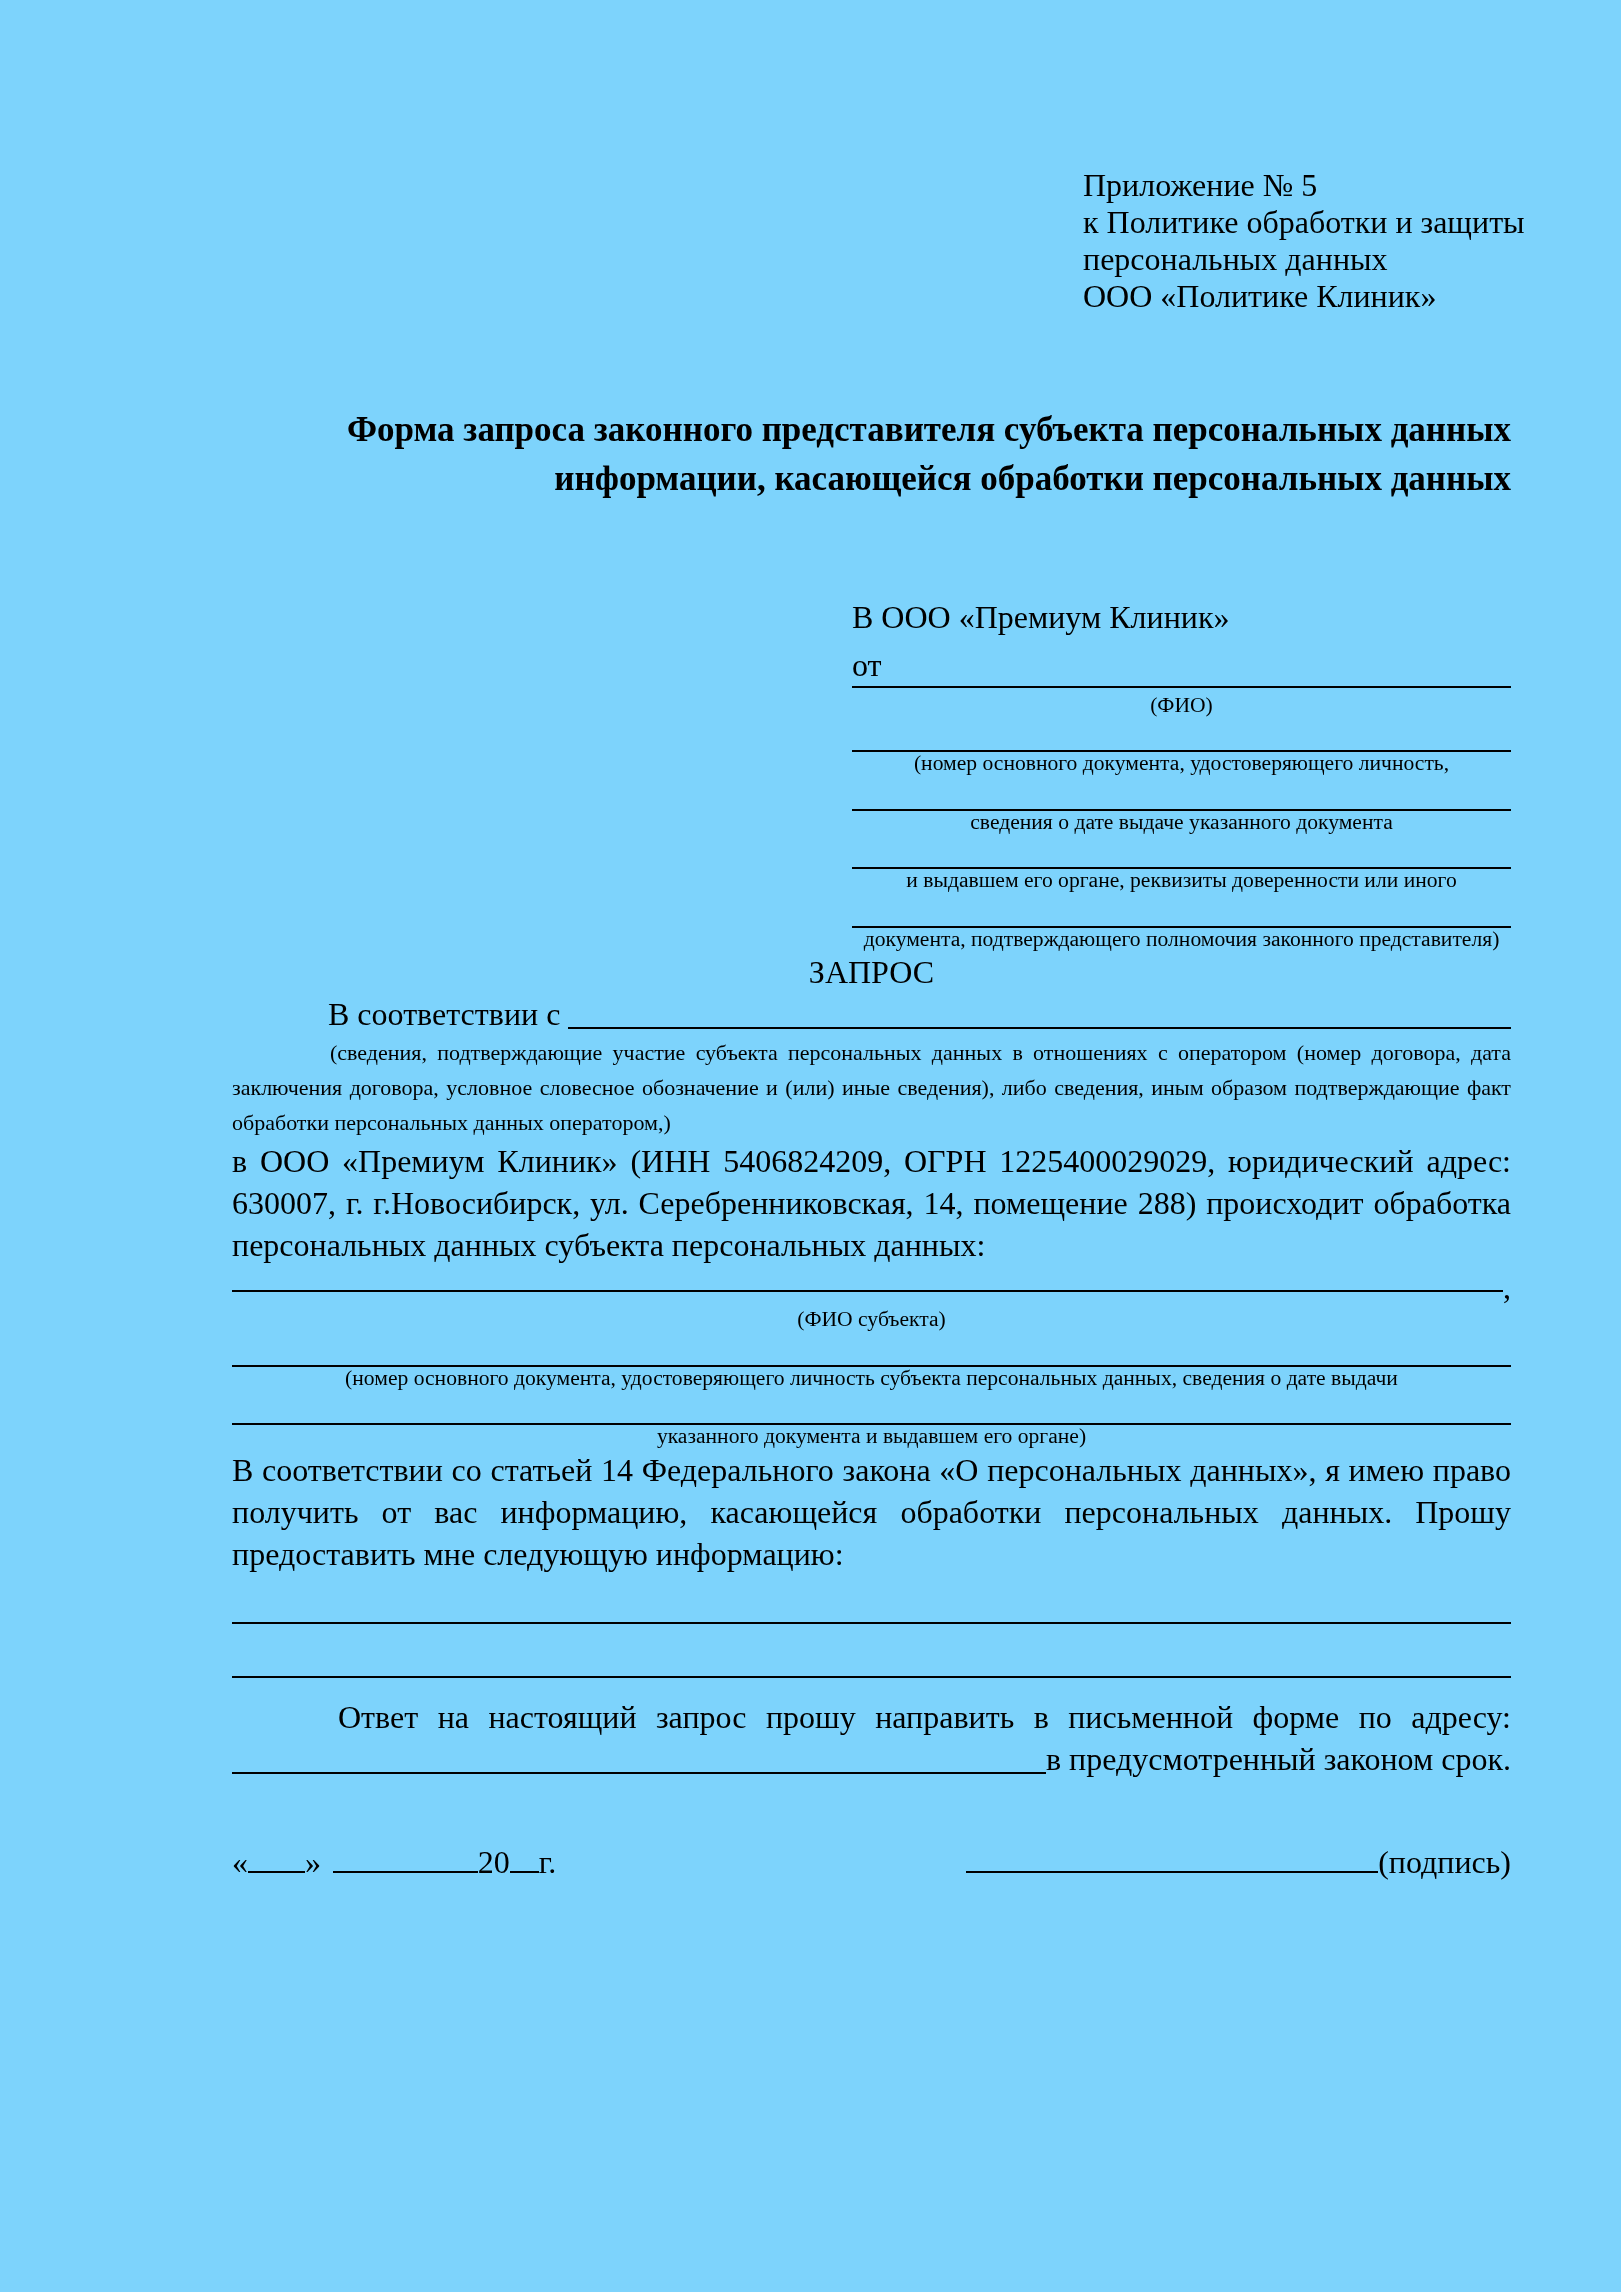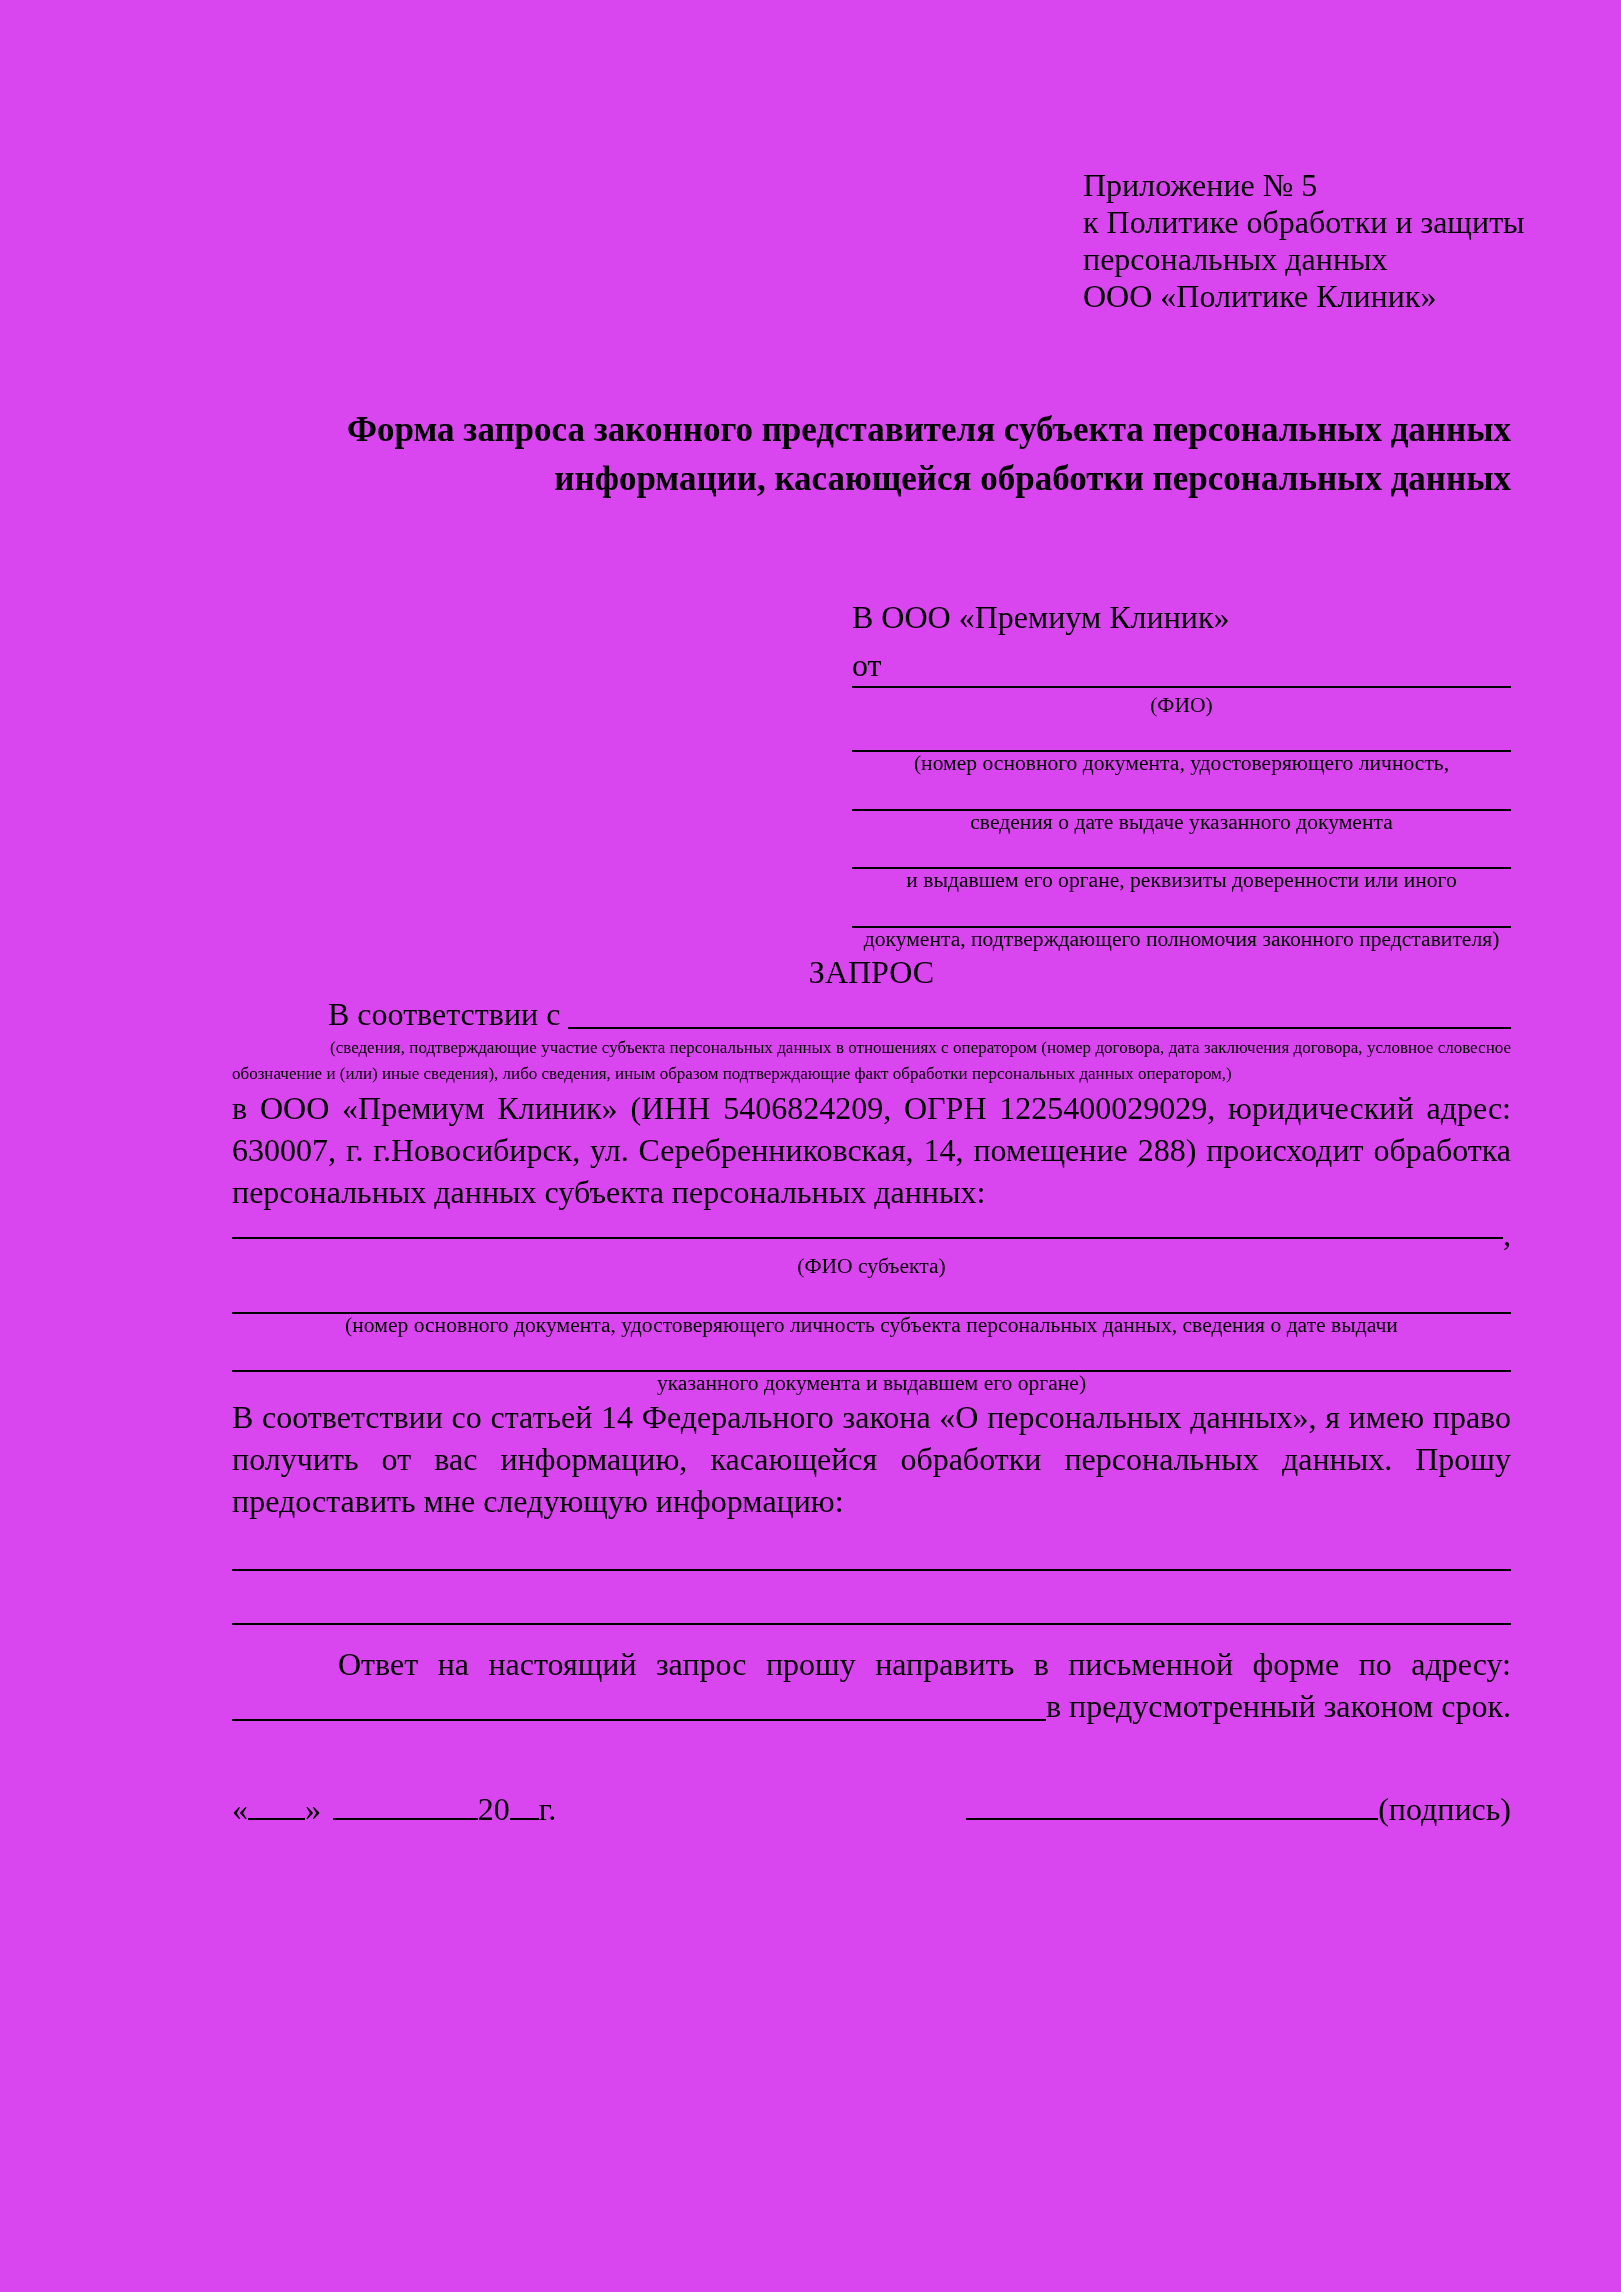--- a/index.html
+++ b/index.html
@@ -1,21 +1,21 @@
 <!DOCTYPE html>
 <html><head>
 <meta charset="utf-8">
 <style>
   * { margin:0; padding:0; box-sizing:border-box; }
   html,body { background:#ffffff; }
   .page {
     position:relative;
     width:1621px; height:2293px;
     margin:0 auto;
-    background:#d946ef;
+    background:#7dd3fc;
     color:#000000;
     font-family:"Liberation Serif","DejaVu Serif",serif;
     font-size:32px; line-height:42px;
     padding:167px 110px 0 232px;
     overflow:hidden;
   }
   
   .appendix {
     margin-left:851px;
     line-height:37px;
@@ -52,22 +52,22 @@
   .field .blank-line {
     border-bottom:2.9px solid #000;
     height:35px;
   }
   
   .request-heading {
     text-align:center;
   }
   .intro-row .label { margin-left:96px; padding-right:7.8px; }
   .small-note {
-    font-size:17px;
-    line-height:26px;
+    font-size:22px;
+    line-height:35px;
     text-align:justify;
     text-indent:98px;
   }
   .para { text-align:justify; }
   .para.indent { text-indent:106px; }
   .para.spread { text-align-last:justify; }
   .line-row { display:flex; align-items:stretch; }
   .line-row .tail { flex:0 0 auto; }
   .wide-field .blank-line { border-bottom:2.9px solid #000; }
   .fio-line { height:25.5px; }

